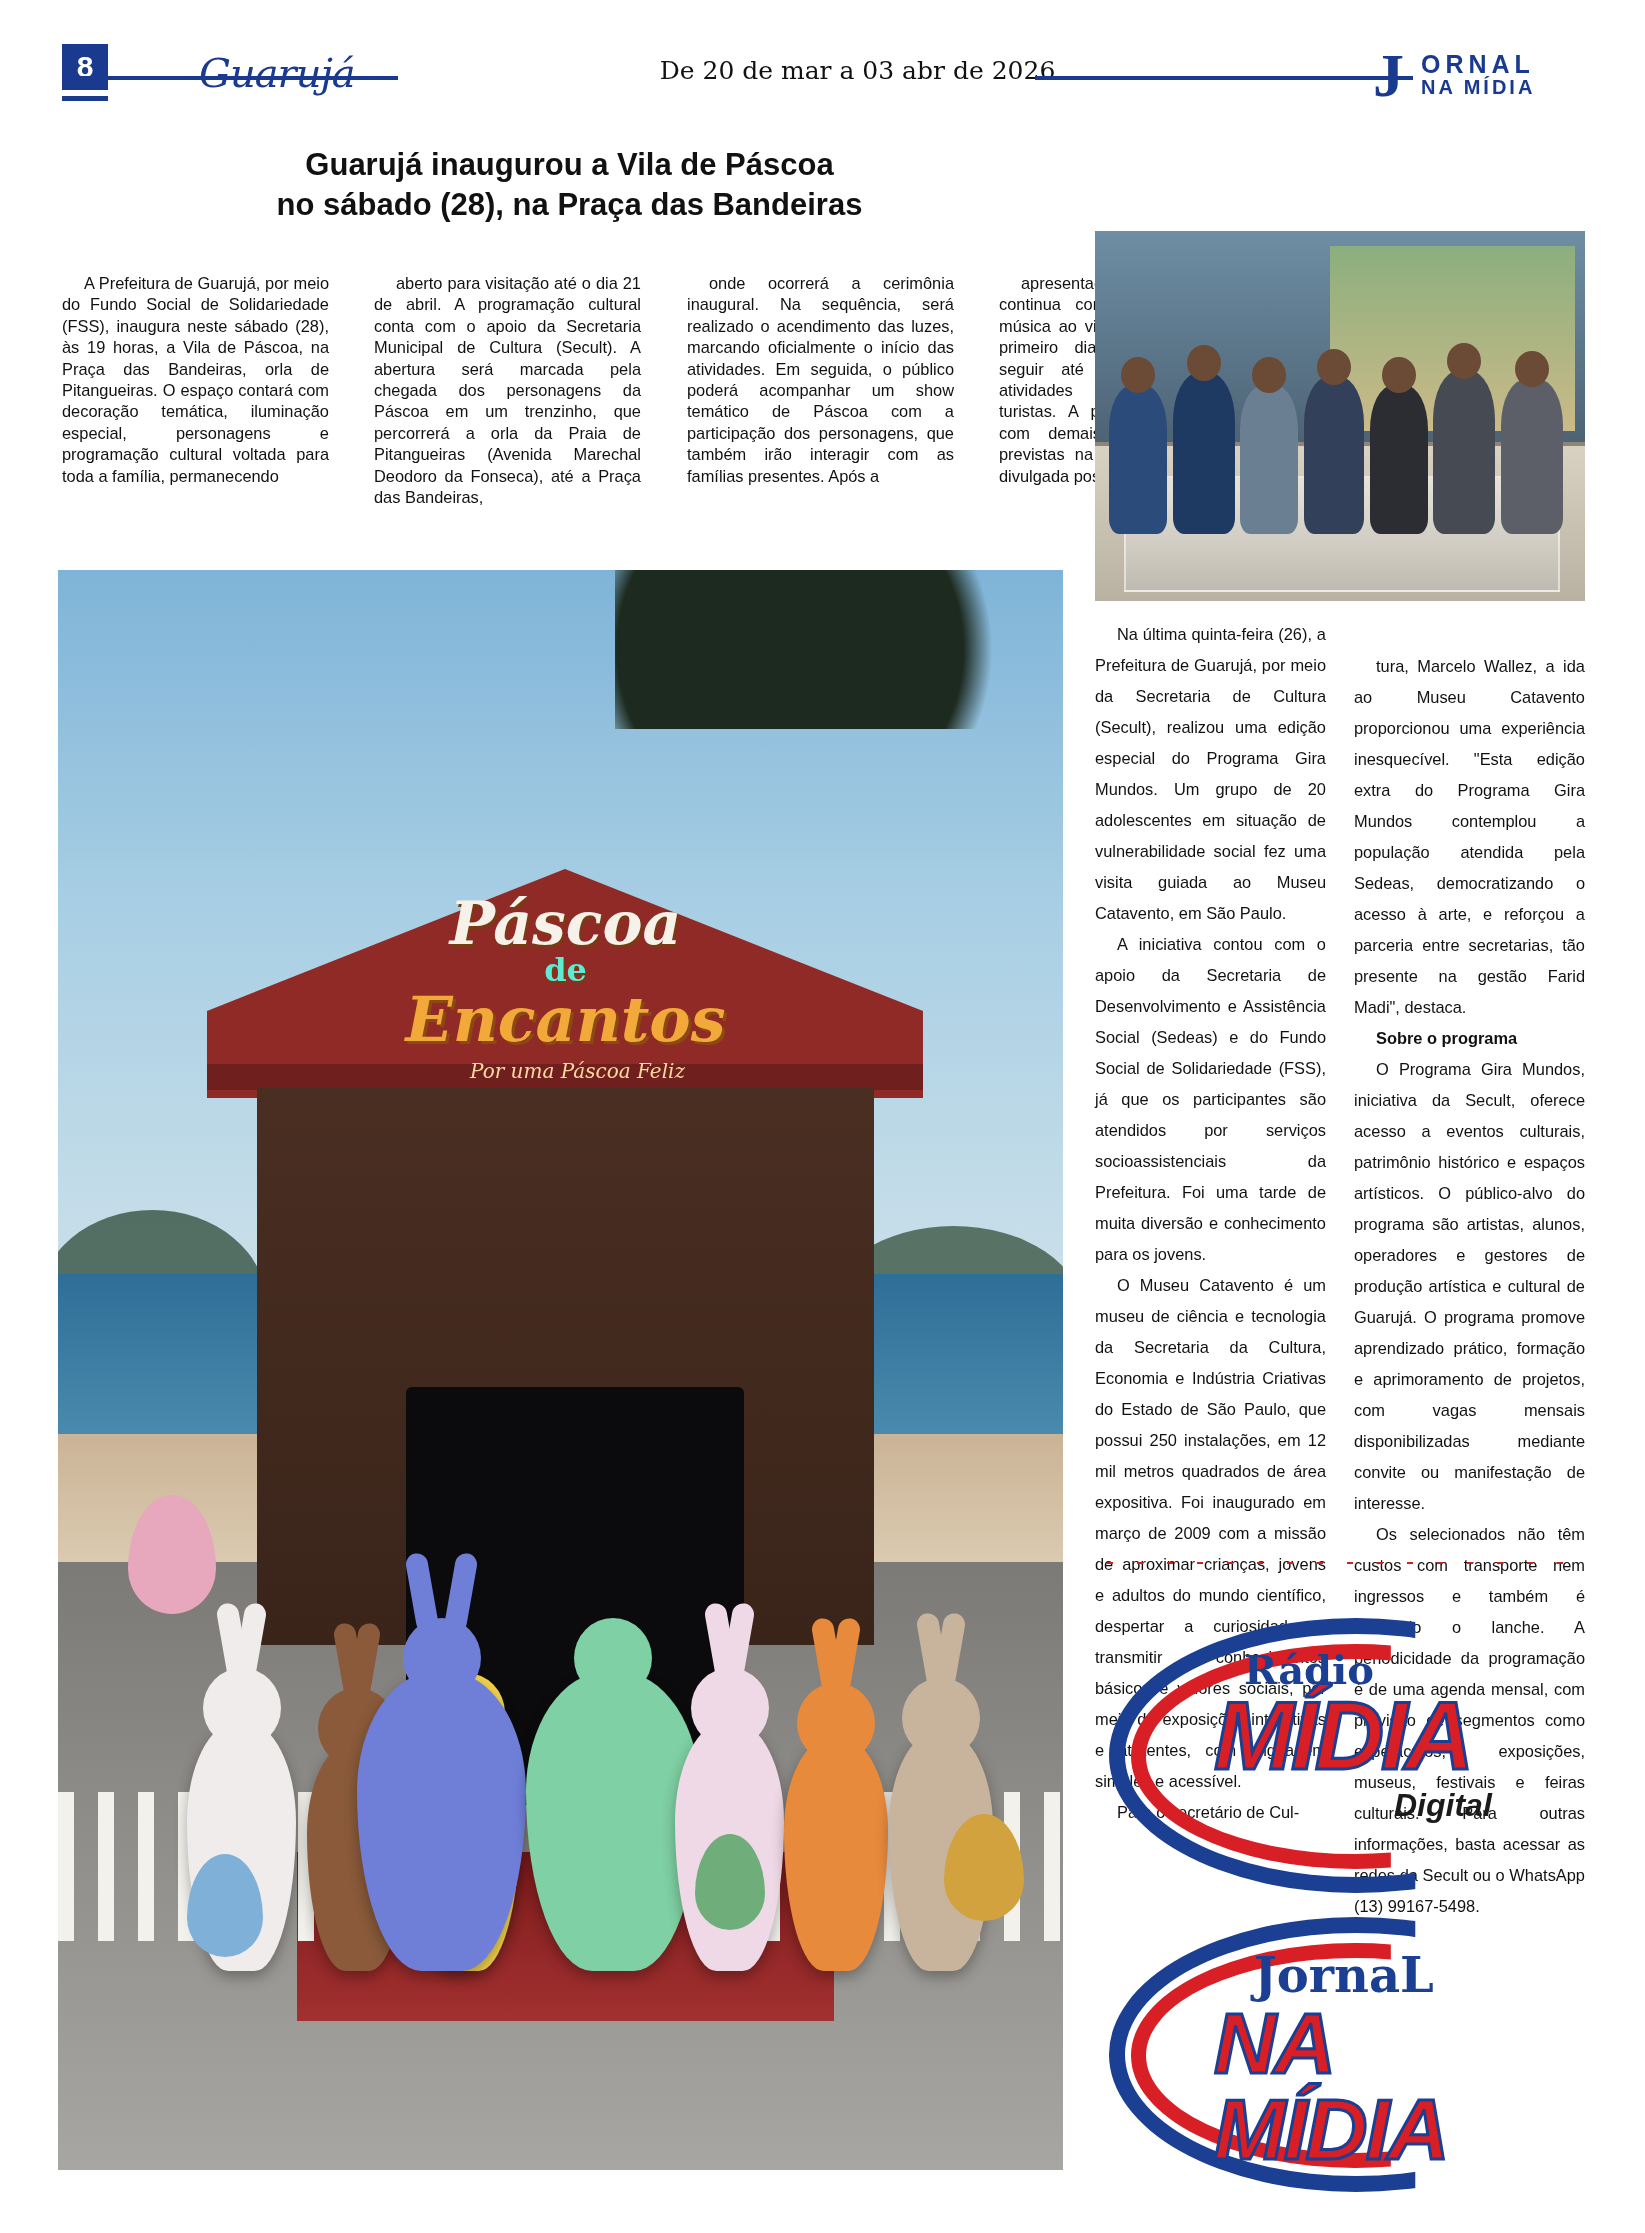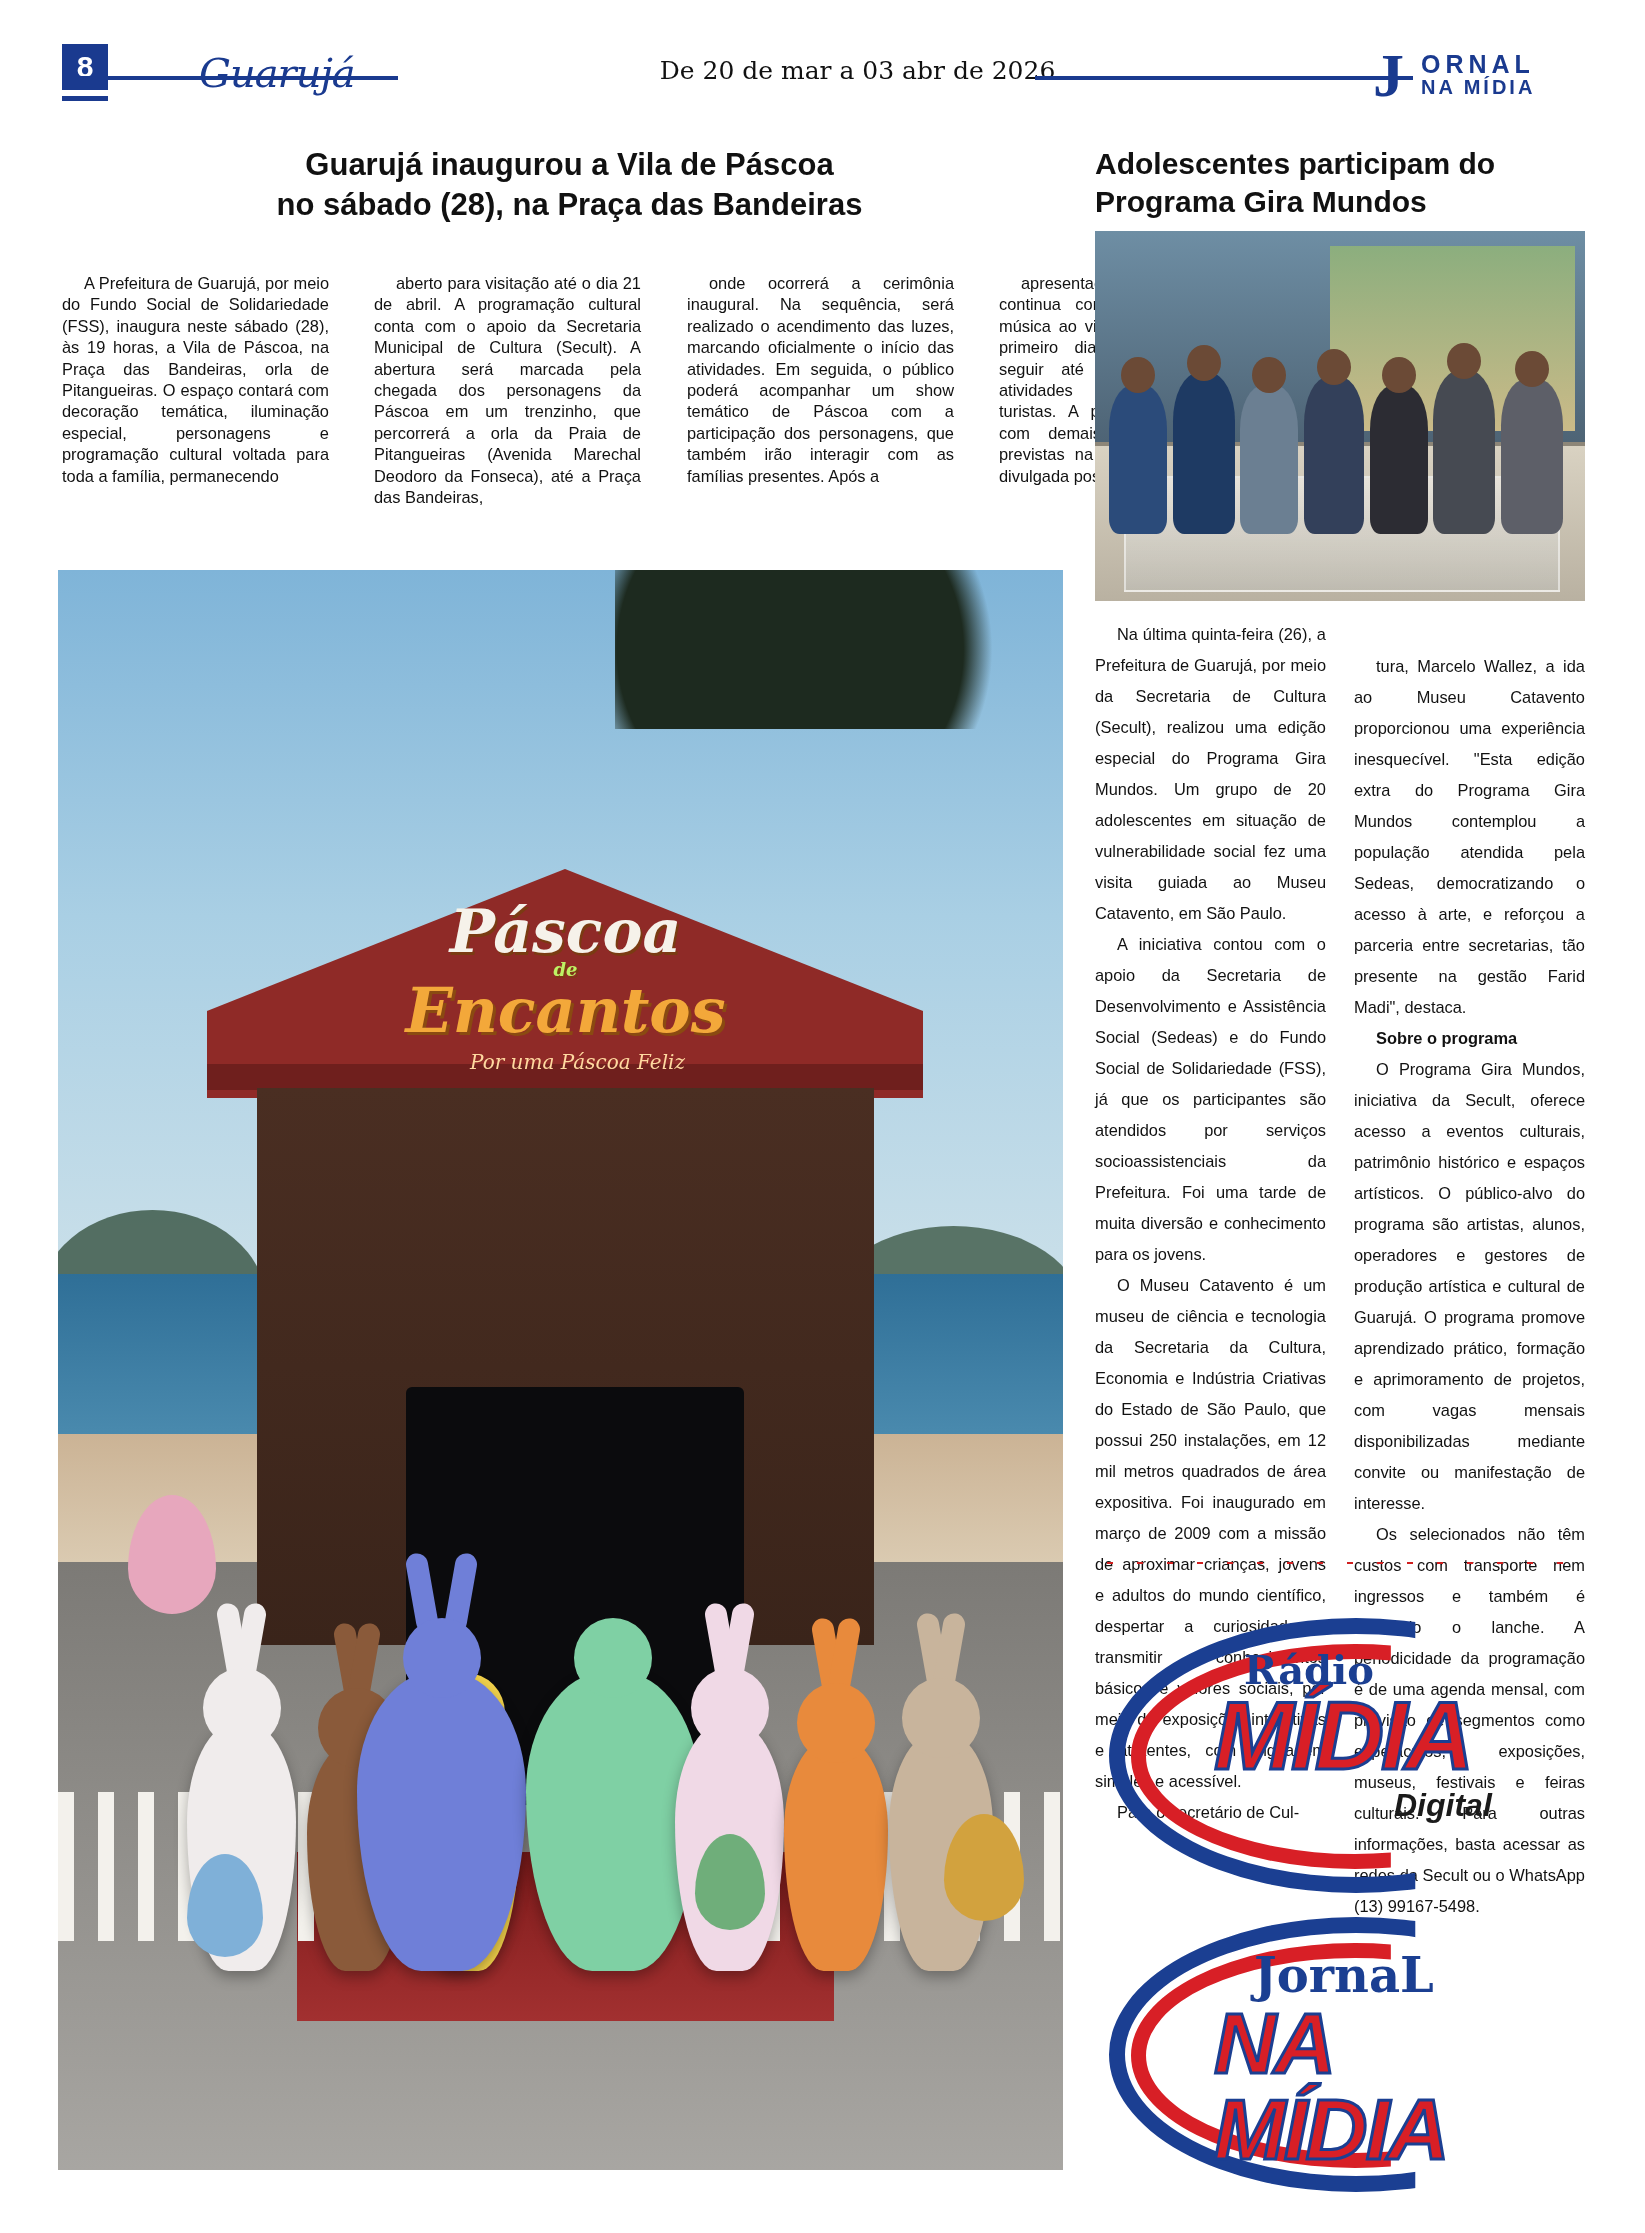--- a/index.html
+++ b/index.html
@@ -226,22 +226,22 @@
   .mp-sign {
     position: absolute; left: 40px; top: 20px; width: 557px; height: 199px;
     display: flex; flex-direction: column; align-items: center; justify-content: center;
   }
   .mp-sign-1 {
     font-family: "DejaVu Serif", serif; font-style: italic; font-weight: bold;
     font-size: 60px; color: #f6f2ea; text-shadow: 2px 3px 0 #7a3b12;
     line-height: 56px;
   }
   .mp-sign-2 {
-    font-family: "DejaVu Serif", serif; font-style: italic; font-weight: bold;
-    font-size: 18px; color: #bef264; text-shadow: 2px 2px 0 #7a3b12;
+    font-family: "DejaVu Serif", serif; font-weight: bold;
+    font-size: 32px; color: #5eead4; text-shadow: 2px 2px 0 #7a3b12;
   }
   .mp-sign-3 {
     font-family: "DejaVu Serif", serif; font-style: italic; font-weight: bold;
     font-size: 62px; color: #f3a83a; text-shadow: 3px 3px 0 #8a4a11;
     line-height: 62px;
   }
   .mp-sign-4 {
     font-family: "DejaVu Serif", serif; font-style: italic;
     font-size: 20px; color: #ffd9a0; margin-top: 8px; margin-left: 24px;
   }
@@ -543,24 +543,20 @@
         <div class="head"></div>
       </div>
     </div>
 
     <div class="egg" style="left:70px; top:925px; width:88px; height:119px; background:#e7a7bd;"></div>
     <div class="egg" style="left:129px; top:1284px; width:76px; height:103px; background:#7fb0d8;"></div>
     <div class="egg" style="left:637px; top:1264px; width:70px; height:96px; background:#6fae7a;"></div>
     <div class="egg" style="left:886px; top:1244px; width:80px; height:107px; background:#d2a23e;"></div>
   </div>
 
-  <div class="right-headline">
-    <div>Adolescentes participam do</div>
-    <div>Programa Gira Mundos</div>
-  </div>
 
   <div class="right-photo">
     <div class="rp-wall"></div>
     <div class="rp-mural"></div>
     <div class="rp-case">
       <div class="rp-case-glass"></div>
     </div>
     <div class="rp-person" style="left:14px;  width:58px; height:149px; background:#2b4b7a;">
         <span class="h"></span>
       </div>

